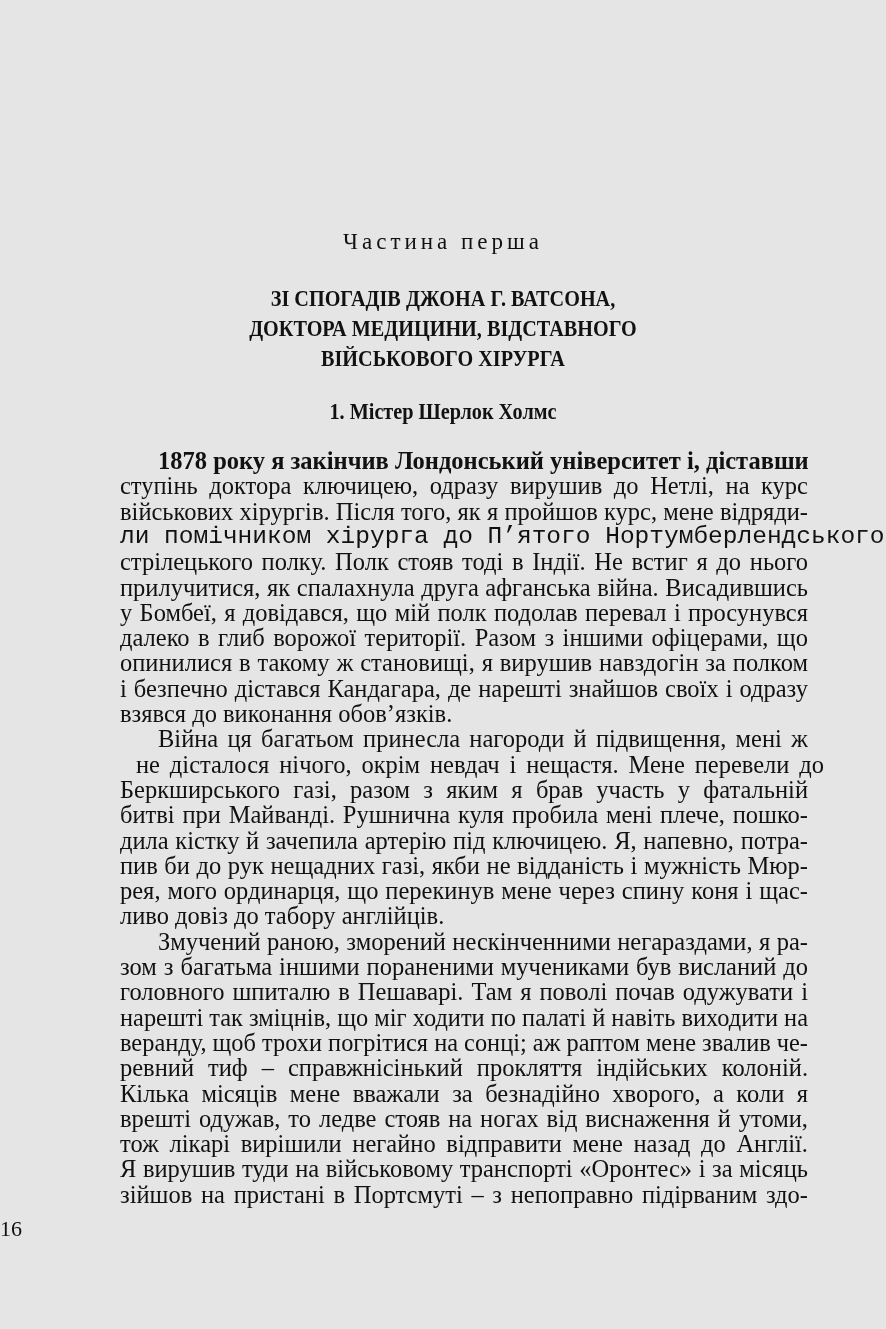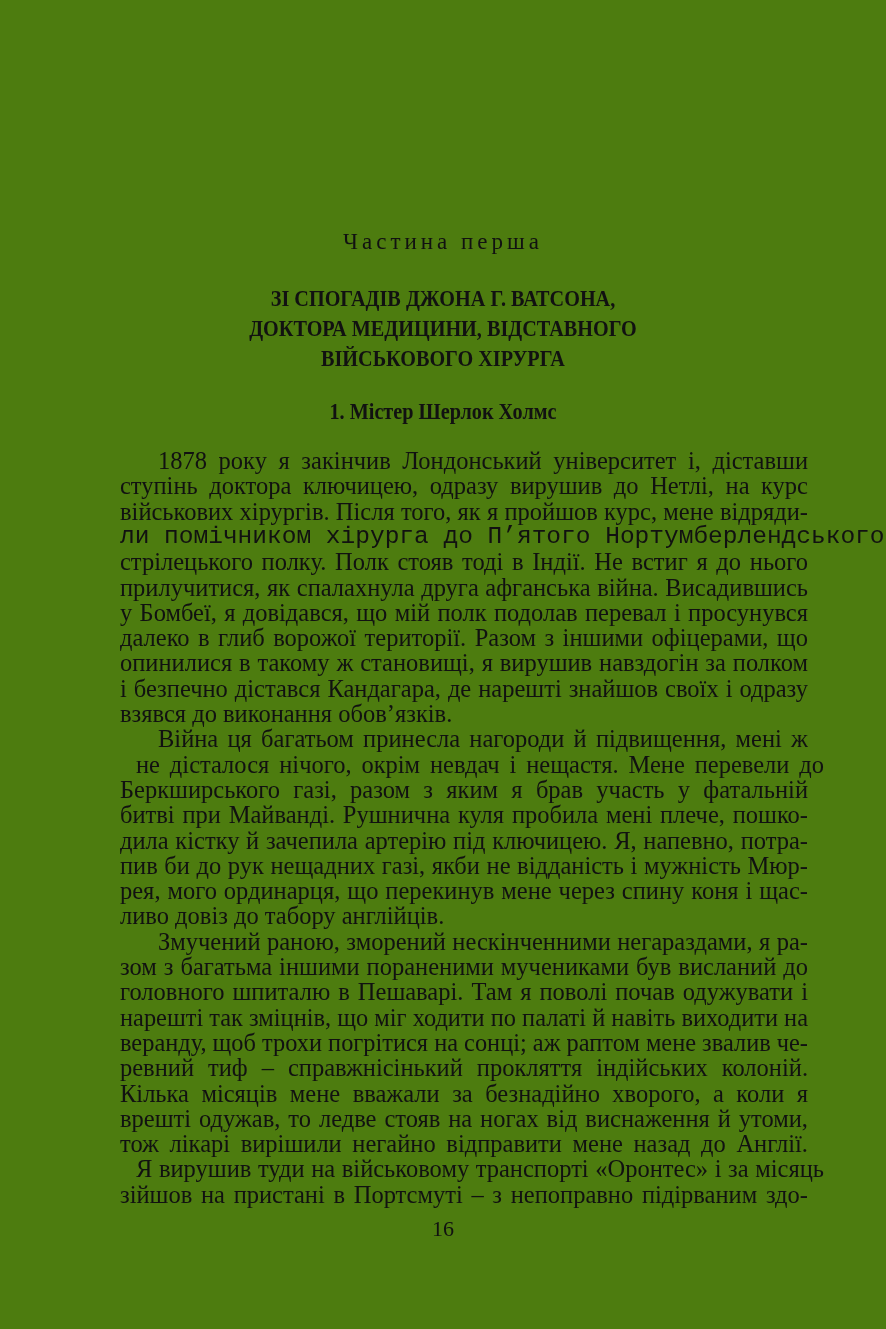--- a/index.html
+++ b/index.html
@@ -1,49 +1,49 @@
 <!DOCTYPE html>
 <html><head>
   <meta charset="utf-8">
   <style>
     html, body { margin: 0; padding: 0; background: #ffffff; }
     body { width: 886px; height: 1329px; position: relative; overflow: hidden;
       font-family: "Liberation Serif", "DejaVu Serif", serif; color: #111; }
-    .page { position: absolute; left: 0; top: 0; width: 886px; height: 1329px; background: #4d7c0f; }
+    .page { position: absolute; left: 0; top: 0; width: 886px; height: 1329px; background: #e5e5e5; }
     .part-label { position: absolute; left: 0; width: 886px; top: 229px; text-align: center;
       font-size: 23px; letter-spacing: 4px; line-height: 26px; }
     .title { position: absolute; left: 0; width: 886px; top: 283px; text-align: center;
       font-weight: bold; font-size: 23.5px; line-height: 30px; transform: scaleX(0.86); transform-origin: 443px 0; }
     .title div { white-space: nowrap; }
     .chapter { position: absolute; left: 0; width: 886px; top: 397px; text-align: center;
       font-weight: bold; font-size: 23.5px; line-height: 28px; transform: scaleX(0.86); transform-origin: 443px 0; }
     .body { position: absolute; left: 120px; top: 448px; width: 688px; font-size: 24.5px; }
     .line { position: absolute; left: 0; height: 26px; line-height: 26px; white-space: nowrap;
       text-align: justify; text-align-last: justify; width: 688px; }
     .line.indent { left: 38px; width: 650px; }
     .line.last { text-align-last: left; }
-    .page-number { position: absolute; left: 0; width: 886px; top: 1216px; text-align: center;
+    .page-number { position: absolute; left: 0; width: 886px; top: 1216px; text-align: left;
       font-size: 22px; line-height: 26px; }
   </style>
 </head>
 <body>
 
 <div class="page">
   <div class="part-label">Частина перша</div>
 
   <div class="title">
     <div>ЗІ СПОГАДІВ ДЖОНА Г. ВАТСОНА,</div>
     <div>ДОКТОРА МЕДИЦИНИ, ВІДСТАВНОГО</div>
     <div>ВІЙСЬКОВОГО ХІРУРГА</div>
   </div>
 
   <div class="chapter">1. Містер Шерлок Холмс</div>
 
   <div class="body" id="body-text">
-      <div class="line indent" style="top: 0px;">1878 року я закінчив Лондонський університет і, діставши</div>
+      <div class="line indent" style="top: 0px; font-weight: bold;">1878 року я закінчив Лондонський університет і, діставши</div>
       <div class="line" style="top: 25.3px;">ступінь доктора ключицею, одразу вирушив до Нетлі, на курс</div>
       <div class="line" style="top: 50.6px;">військових хірургів. Після того, як я пройшов курс, мене відряди-</div>
       <div class="line" style="top: 75.9px; font-family: Liberation Mono, monospace;">ли помічником хірурга до П’ятого Нортумберлендського</div>
       <div class="line" style="top: 101.2px;">стрілецького полку. Полк стояв тоді в Індії. Не встиг я до нього</div>
       <div class="line" style="top: 126.5px;">прилучитися, як спалахнула друга афганська війна. Висадившись</div>
       <div class="line" style="top: 151.8px;">у Бомбеї, я довідався, що мій полк подолав перевал і просунувся</div>
       <div class="line" style="top: 177.1px;">далеко в глиб ворожої території. Разом з іншими офіцерами, що</div>
       <div class="line" style="top: 202.4px;">опинилися в такому ж становищі, я вирушив навздогін за полком</div>
       <div class="line" style="top: 227.7px;">і безпечно дістався Кандагара, де нарешті знайшов своїх і одразу</div>
       <div class="line last" style="top: 253px;">взявся до виконання обов’язків.</div>
@@ -57,18 +57,18 @@
       <div class="line last" style="top: 455.4px;">ливо довіз до табору англійців.</div>
       <div class="line indent" style="top: 480.7px;">Змучений раною, зморений нескінченними негараздами, я ра-</div>
       <div class="line" style="top: 506px;">зом з багатьма іншими пораненими мучениками був висланий до</div>
       <div class="line" style="top: 531.3px;">головного шпиталю в Пешаварі. Там я поволі почав одужувати і</div>
       <div class="line" style="top: 556.6px; transform-origin: 0px 0px; transform: scaleX(0.996289); width: 690.562px;">нарешті так зміцнів, що міг ходити по палаті й навіть виходити на</div>
       <div class="line" style="top: 581.9px; transform-origin: 0px 0px; transform: scaleX(0.995051); width: 691.422px;">веранду, щоб трохи погрітися на сонці; аж раптом мене звалив че-</div>
       <div class="line" style="top: 607.2px;">ревний тиф – справжнісінький прокляття індійських колоній.</div>
       <div class="line" style="top: 632.5px;">Кілька місяців мене вважали за безнадійно хворого, а коли я</div>
       <div class="line" style="top: 657.8px;">врешті одужав, то ледве стояв на ногах від виснаження й утоми,</div>
       <div class="line" style="top: 683.1px;">тож лікарі вирішили негайно відправити мене назад до Англії.</div>
-      <div class="line" style="top: 708.4px; margin-left: 16px;">Я вирушив туди на військовому транспорті «Оронтес» і за місяць</div>
+      <div class="line" style="top: 708.4px;">Я вирушив туди на військовому транспорті «Оронтес» і за місяць</div>
       <div class="line" style="top: 733.7px;">зійшов на пристані в Портсмуті – з непоправно підірваним здо-</div>
     </div>
 
   <div class="page-number">16</div>
 </div>
 
 </body></html>

